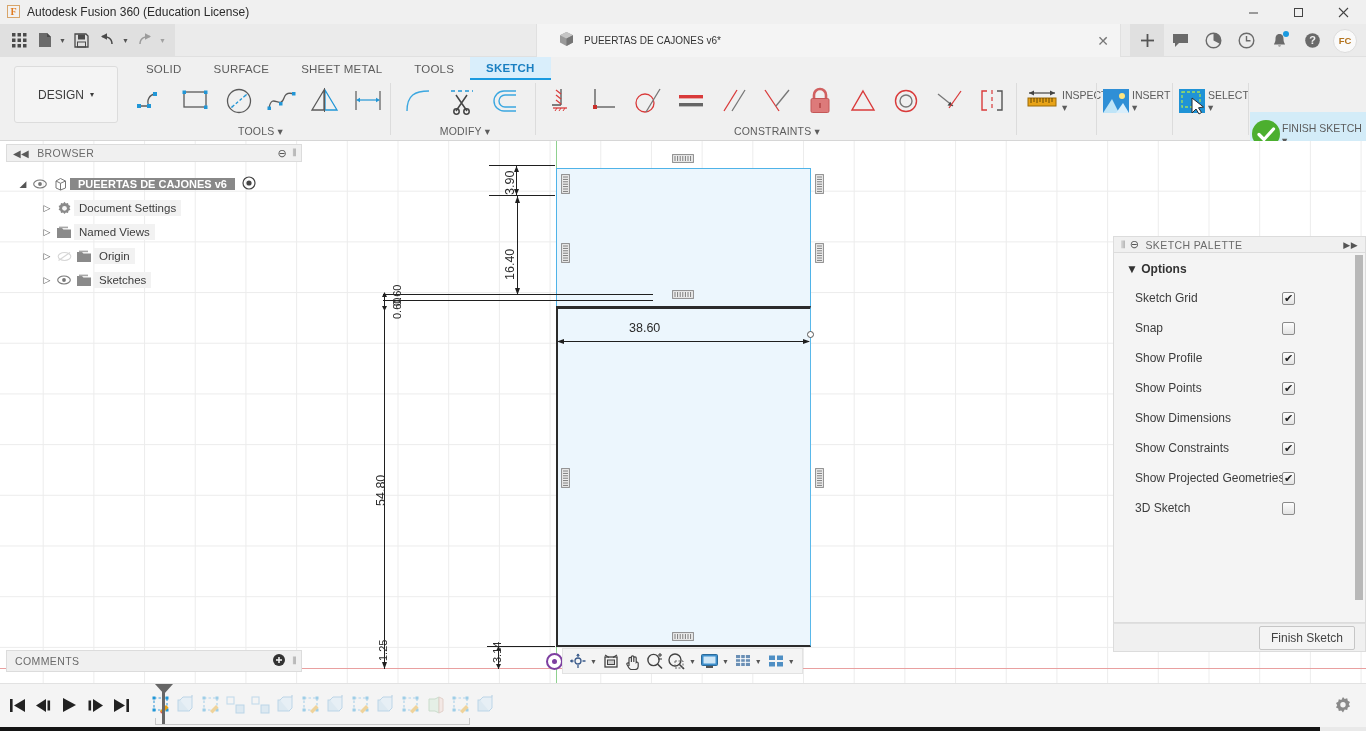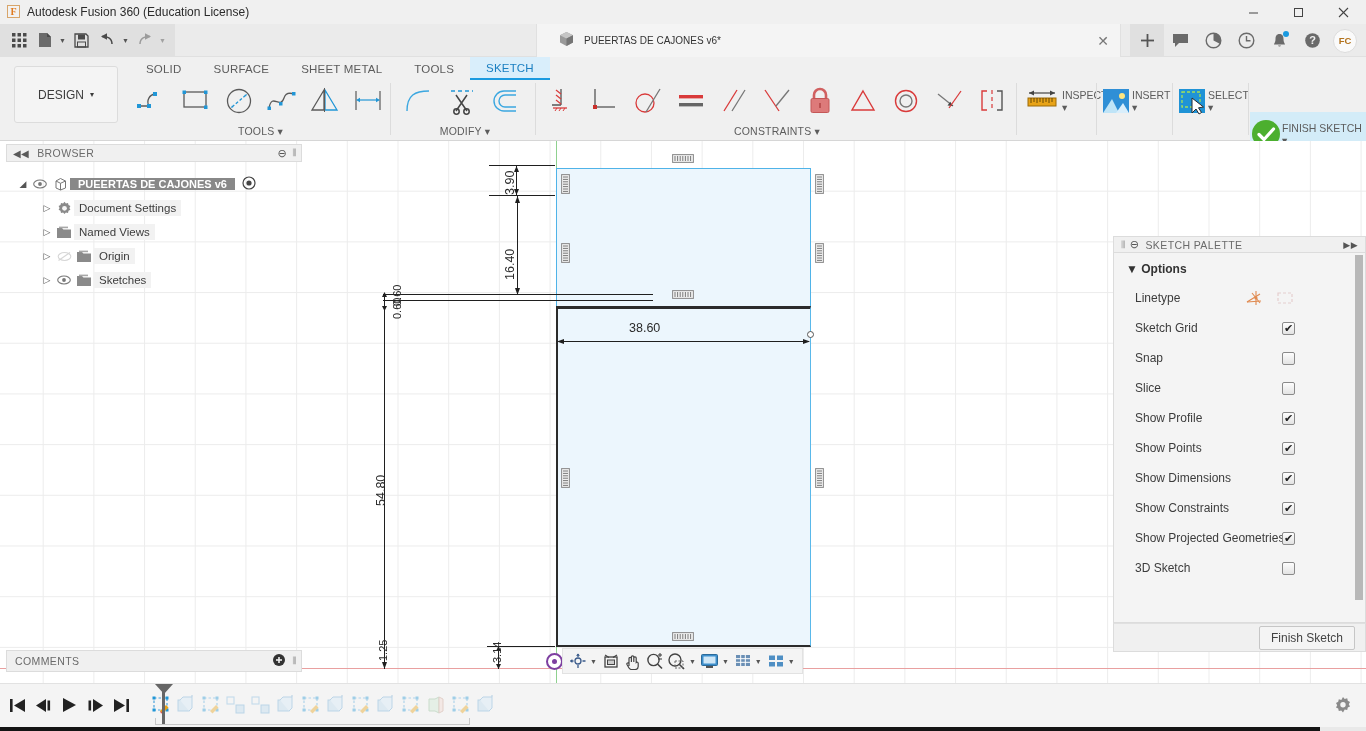--- a/index.html
+++ b/index.html
@@ -68,21 +68,21 @@
     position:absolute; left:14px; top:9px; width:104px; height:57px;
     border:1px solid #dcdcdc; border-radius:3px; background:#f4f4f4;
     display:flex; align-items:center; justify-content:center;
     font-size:12px; color:#3c3c3c;
   }
   .tabs { position:absolute; left:130px; top:0; display:flex; }
   .rtab {
     height:23px; padding:0 16px; font-size:11.5px; color:#5c5c5c;
     display:flex; align-items:center; letter-spacing:.2px;
   }
-  .rtab.active { background:#d9eefb; color:#1a7fc1; border-bottom:2px solid #1a9ae0; }
+  .rtab.active { background:#d9eefb; color:#1a7fc1; border-bottom:2px solid #1a9ae0;font-weight:bold; }
   .panel { position:absolute; top:22px; height:62px; }
   .pbtns { display:flex; align-items:flex-start; height:44px; }
   .pbtn {
     width:44px; height:44px; display:flex; align-items:center; justify-content:center;
   }
   .plabel {
     text-align:center; font-size:10.5px; color:#5c5c5c; margin-top:2px; letter-spacing:.2px;
   }
   .psep { position:absolute; top:26px; width:1px; height:52px; background:#dcdcdc; }
   .bigbtn { display:flex; flex-direction:row; align-items:center; width:74px; }
@@ -855,59 +855,36 @@
     <div class="pbody">
       <div class="pscroll">
           <i></i>
         </div>
 
       <div class="opthdr">
         <span>▼</span>
         <span>Options</span>
       </div>
 
-      <div class="optrow">
-        <span>Linetype</span>
-        <span class="ctl">
-          <svg width="20" height="16" viewBox="0 0 20 16">
-              <g stroke="#e08a50" stroke-width="1.1">
-                <line x1="2" y1="12" x2="15" y2="4"></line>
-                <line x1="2" y1="12" x2="16" y2="11"></line>
-                <line x1="11" y1="1" x2="11" y2="15"></line>
-                <line x1="7" y1="3" x2="15" y2="13"></line>
-              </g>
-              <circle cx="11" cy="8" r="1.6" fill="#e08a50"></circle>
-            </svg>
-          <svg width="20" height="16" viewBox="0 0 20 16" style="margin-left:10px;opacity:.35">
-              <rect x="3" y="3" width="14" height="10" fill="none" stroke="#c88" stroke-width="1.2" stroke-dasharray="3,2"></rect>
-            </svg>
-        </span>
-      </div>
 
 
       <div class="optrow">
         <span>Sketch Grid</span>
         <span class="ctl">
             <span class="cbx">✔</span>
           </span>
       </div>
 
       <div class="optrow">
         <span>Snap</span>
         <span class="ctl">
             <span class="cbx"></span>
           </span>
       </div>
 
-      <div class="optrow">
-        <span>Slice</span>
-        <span class="ctl">
-            <span class="cbx"></span>
-          </span>
-      </div>
 
       <div class="optrow">
         <span>Show Profile</span>
         <span class="ctl">
             <span class="cbx">✔</span>
           </span>
       </div>
 
       <div class="optrow">
         <span>Show Points</span>

